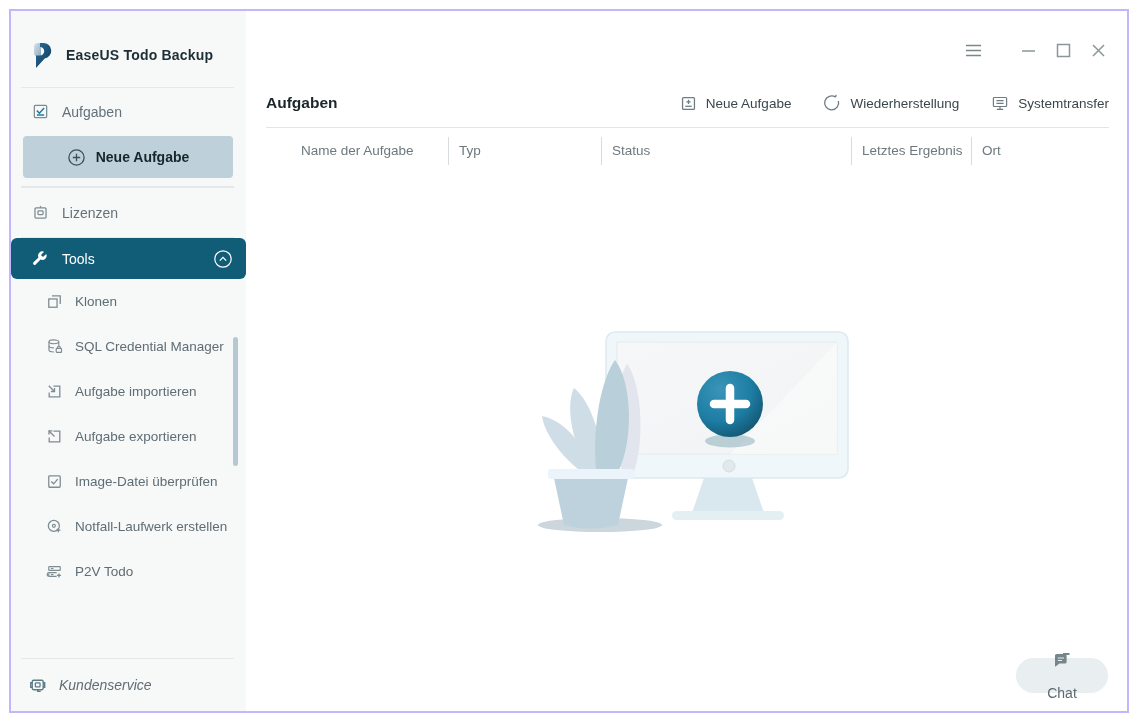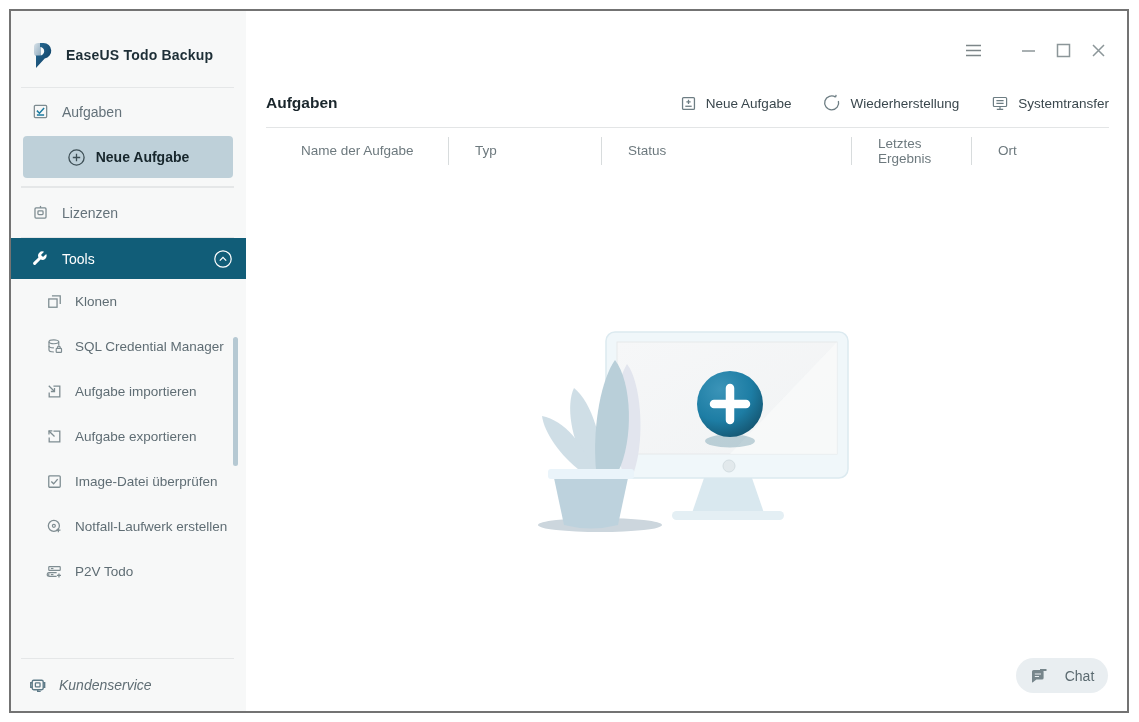--- a/index.html
+++ b/index.html
@@ -1,35 +1,35 @@
 <!DOCTYPE html>
 <html><head>
 <meta charset="utf-8">
 <style>
   * { margin:0; padding:0; box-sizing:border-box; }
   html,body { width:1139px; height:722px; background:#fff; overflow:hidden;
               font-family:"Liberation Sans", sans-serif; }
   .window { position:absolute; left:9px; top:9px; width:1120px; height:704px;
-            border:2px solid #737373; background:#b91c1c; display:flex; overflow:hidden; }
+            border:2px solid #c4b5fd; background:#b91c1c; display:flex; overflow:hidden; }
 
   
   .sidebar { width:235px; min-width:235px; background:#f7f8f8; position:relative;
              display:flex; flex-direction:column; }
   .logo-row { display:flex; align-items:center; gap:11px; padding:24px 0 0 17px; height:64px; }
   .logo-row svg { flex:0 0 auto; }
   .app-title { font-size:14px; font-weight:bold; color:#1d2e36; letter-spacing:.2px; }
   .sdiv { height:1px; background:#e5e7e8; margin:0 12px 0 10px; flex:0 0 auto; }
   .nav-item { display:flex; align-items:center; gap:13px; height:49px; padding-left:20px;
               color:#64727a; font-size:14px; cursor:default; }
   .nav-item .nicon { width:18px; height:18px; display:flex; align-items:center; justify-content:center; }
   .newtask-btn { margin:1px 13px 8px 12px; height:42px; background:#bed0d9; border-radius:4px;
                  display:flex; align-items:center; justify-content:center; gap:10px;
                  font-size:14px; font-weight:bold; color:#17262c; cursor:pointer; }
   .tools-item { height:41px; background:#115d78; color:#ffffff; display:flex; align-items:center;
-                gap:13px; padding:0 13px 0 20px; border-radius:0; font-size:14px; cursor:pointer; }
+                gap:13px; padding:0 13px 0 20px; border-radius:6px; font-size:14px; cursor:pointer; }
   .tools-item .spacer { flex:1; }
   .sub-item { display:flex; align-items:center; gap:12px; height:45px; padding-left:35px;
               color:#5f6d74; font-size:13.5px; cursor:pointer; }
   .sub-item .nicon { width:17px; height:17px; display:flex; align-items:center; justify-content:center; }
   .side-scroll { position:absolute; right:8px; top:326px; width:5px; height:129px;
                  border-radius:3px; background:#b6c9d3; }
   .flexfill { flex:1 1 auto; }
   .kunden-row { height:52px; display:flex; align-items:center; gap:12px; padding-left:17px;
                 color:#5f6d74; font-size:14px; cursor:pointer;font-style:italic; }
 
@@ -41,32 +41,32 @@
 
   .header-row { position:absolute; left:20px; right:18px; top:72px; height:40px;
                 display:flex; align-items:center; justify-content:space-between; }
   .page-title { font-size:15.5px; font-weight:bold; color:#1a262c; }
   .actions { display:flex; align-items:center; gap:32px; }
   .action-btn { display:flex; align-items:center; gap:9px; font-size:13.5px; color:#3a474d; cursor:pointer; }
 
   .table-head { position:absolute; left:20px; right:18px; top:116px; height:46px;
                 border-top:1px solid #e3e5e6; display:flex; align-items:center; }
   .col { display:flex; align-items:center; height:28px; font-size:13.5px; color:#6d797e; }
-  .col + .col { border-left:1px solid #d8dcdd; padding-left:26px; }
+  .col + .col { border-left:1px solid #d8dcdd; padding-left:10px; }
   .col-name { width:147px;margin-left:35px; }
   .col-typ  { width:153px; }
   .col-status { width:250px; }
   .col-letztes { width:120px; }
   .col-ort { flex:1; }
 
   .illustration { position:absolute; left:254px; top:309px; width:380px; height:230px; }
 
   .chat-pill { position:absolute; left:770px; top:647px; width:92px; height:35px;
                background:#e9eef1; border-radius:18px; display:flex; align-items:center;
-               justify-content:center; gap:16px; cursor:pointer; }
+               justify-content:center; gap:16px; cursor:pointer;flex-direction:column; }
   .chat-pill span { font-size:14px; color:#5b6a70; }
 </style>
 </head>
 <body>
 
 <div class="window">
 
   <div class="sidebar">
 
     <div class="logo-row">

